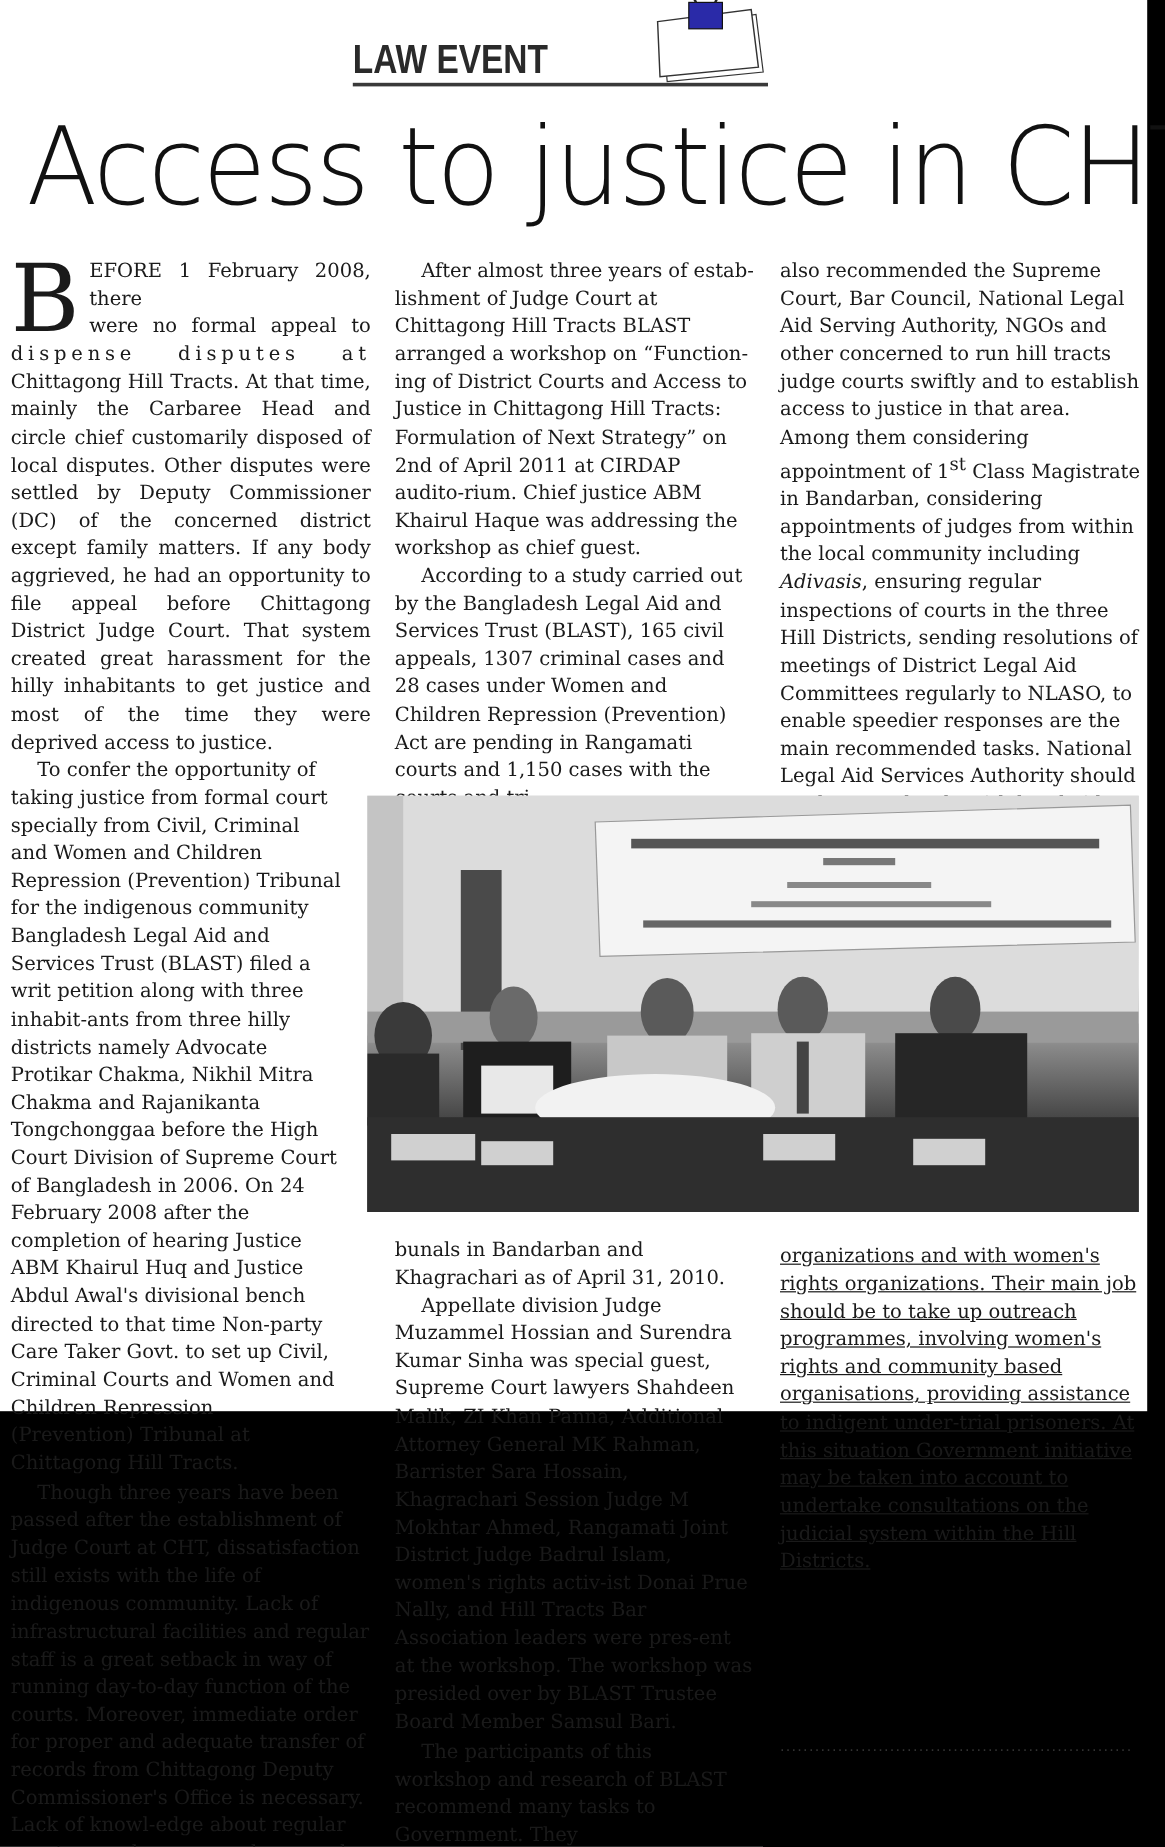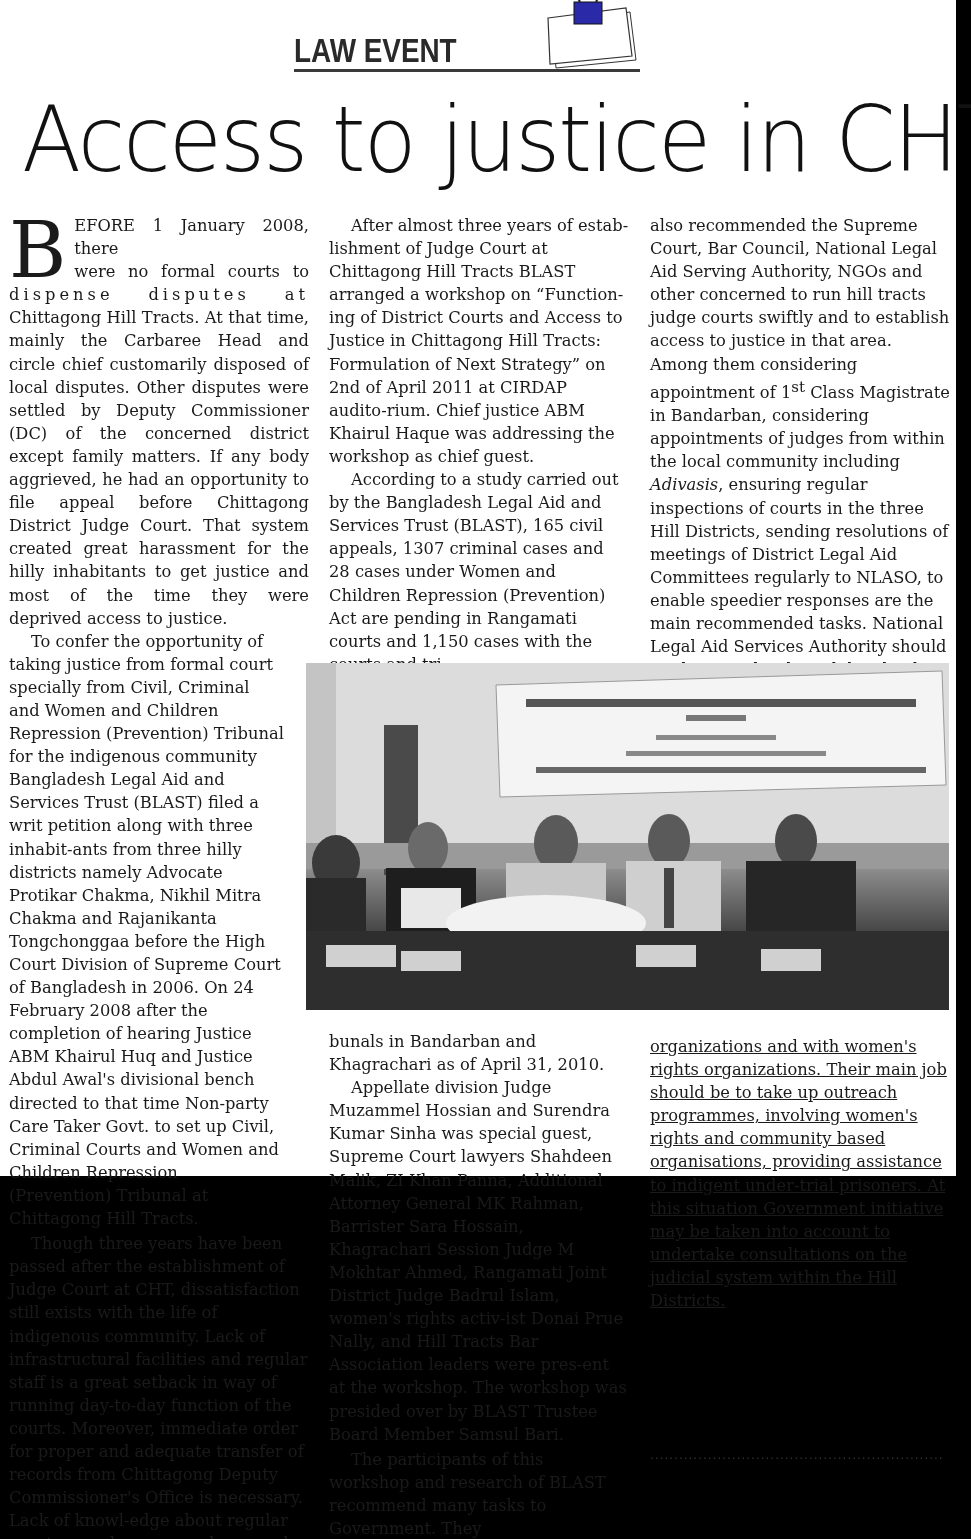--- a/index.html
+++ b/index.html
@@ -40,22 +40,22 @@
     <rect x="28" y="2" width="28" height="22" fill="#2a2aa8" stroke="#111" stroke-width="1"></rect>
     <line x1="34" y1="2" x2="30" y2="-6" stroke="#222" stroke-width="2"></line>
     <line x1="50" y1="2" x2="54" y2="-6" stroke="#222" stroke-width="2"></line>
   </svg>
 
   <div class="title">Access to justice in CHT</div>
 
   <div class="col c1">
     <p class="justify">
       <span class="dropcap">B</span>
-      <span style="display:block;text-align-last:justify;">EFORE 1 January 2008, there</span>
-      <span style="display:block;text-align-last:justify;">were no formal courts to</span>
+      <span style="display:block;text-align-last:justify;">EFORE 1 February 2008, there</span>
+      <span style="display:block;text-align-last:justify;">were no formal appeal to</span>
       <span class="spaced" style="display:block;text-align-last:justify;">dispense disputes at</span>
       <span>Chittagong Hill Tracts. At that time, mainly the Carbaree Head and circle chief customarily disposed of local disputes. Other disputes were settled by Deputy Commissioner (DC) of the concerned district except family matters. If any body aggrieved, he had an opportunity to file appeal before Chittagong District Judge Court. That system created great harassment for the hilly inhabitants to get justice and most of the time they were deprived access to justice.</span>
     </p>
     <p class="indent narrow">To confer the opportunity of taking justice from formal court specially from Civil, Criminal and Women and Children Repression (Prevention) Tribunal for the indigenous community Bangladesh Legal Aid and Services Trust (BLAST) filed a writ petition along with three inhabit-ants from three hilly districts namely Advocate Protikar Chakma, Nikhil Mitra Chakma and Rajanikanta Tongchonggaa before the High Court Division of Supreme Court of Bangladesh in 2006. On 24 February 2008 after the completion of hearing Justice ABM Khairul Huq and Justice Abdul Awal's divisional bench directed to that time Non-party Care Taker Govt. to set up Civil, Criminal Courts and Women and Children Repression (Prevention) Tribunal at Chittagong Hill Tracts.</p>
     <p class="indent" style="margin-top:2px;">Though three years have been passed after the establishment of Judge Court at CHT, dissatisfaction still exists with the life of indigenous community. Lack of infrastructural facilities and regular staff is a great setback in way of running day-to-day function of the courts. Moreover, immediate order for proper and adequate transfer of records from Chittagong Deputy Commissioner's Office is necessary. Lack of knowl-edge about regular court procedure among lawyers due to long inadver-tence also make barrier to make the process of justice smooth.</p>
   </div>
 
   <div class="col c2">
     <p class="indent">After almost three years of estab-lishment of Judge Court at Chittagong Hill Tracts BLAST arranged a workshop on “Function-ing of District Courts and Access to Justice in Chittagong Hill Tracts: Formulation of Next Strategy” on 2nd of April 2011 at CIRDAP audito-rium. Chief justice ABM Khairul Haque was addressing the workshop as chief guest.</p>
     <p class="indent">According to a study carried out by the Bangladesh Legal Aid and Services Trust (BLAST), 165 civil appeals, 1307 criminal cases and 28 cases under Women and Children Repression (Prevention) Act are pending in Rangamati courts and 1,150 cases with the courts and tri-</p>

